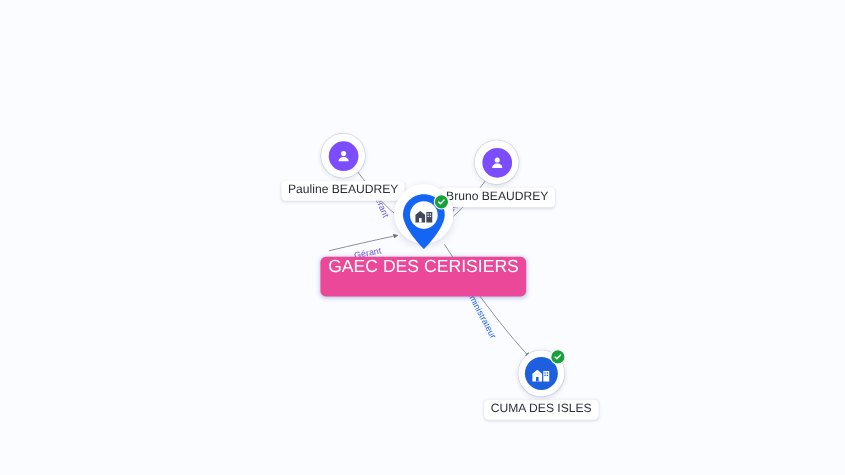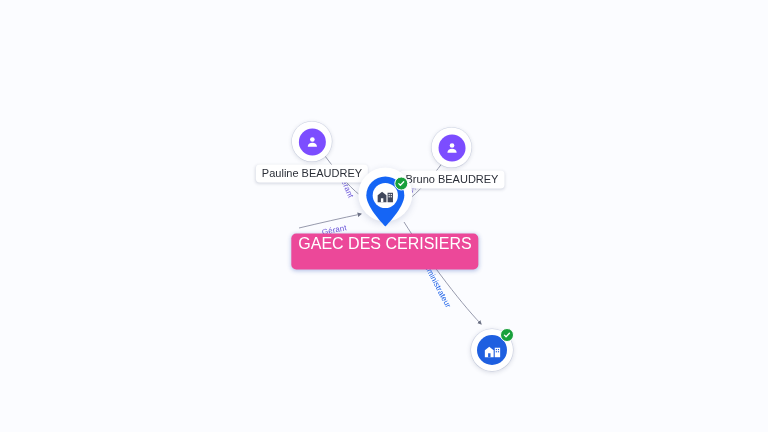--- a/index.html
+++ b/index.html
@@ -266,15 +266,16 @@
           <rect x="19.6" y="11.4" width="1.7" height="1.7" fill="#1e5fe0"></rect>
           <rect x="5.8" y="14.4" width="3.4" height="5.6" fill="#1e5fe0"></rect>
         </svg>
       </div>
       <div class="badge-check" style="right:-1px; top:-1px;">
         <svg width="8" height="8" viewBox="0 0 12 12">
           <path d="M2.2 6.2 L4.6 8.6 L9.6 3.4" fill="none" stroke="#ffffff" stroke-width="1.9" stroke-linecap="round" stroke-linejoin="round"></path>
         </svg>
       </div>
     </div>
+    <div class="node-label">CUMA DES ISLES</div>
   </div>
 
 </div>
 
 </body></html>

